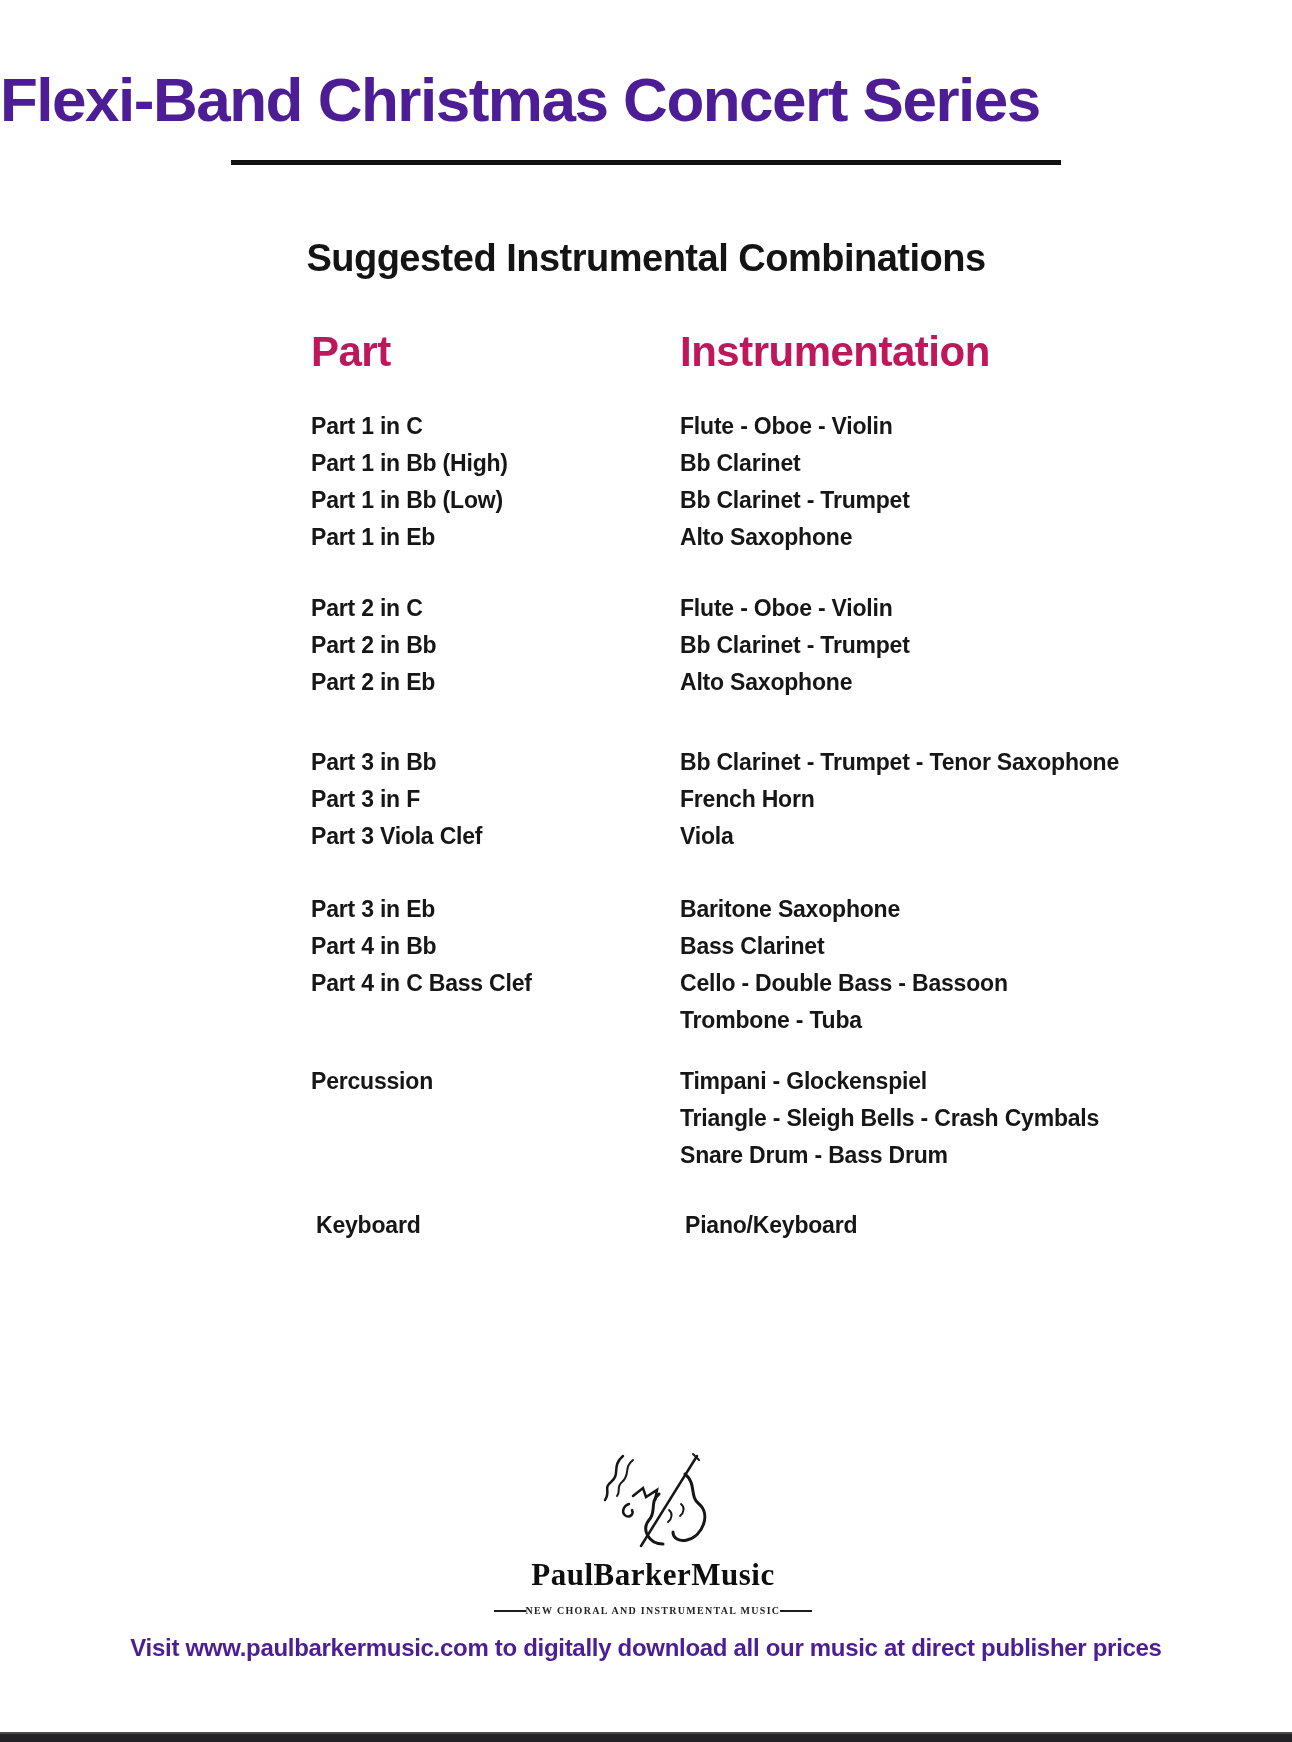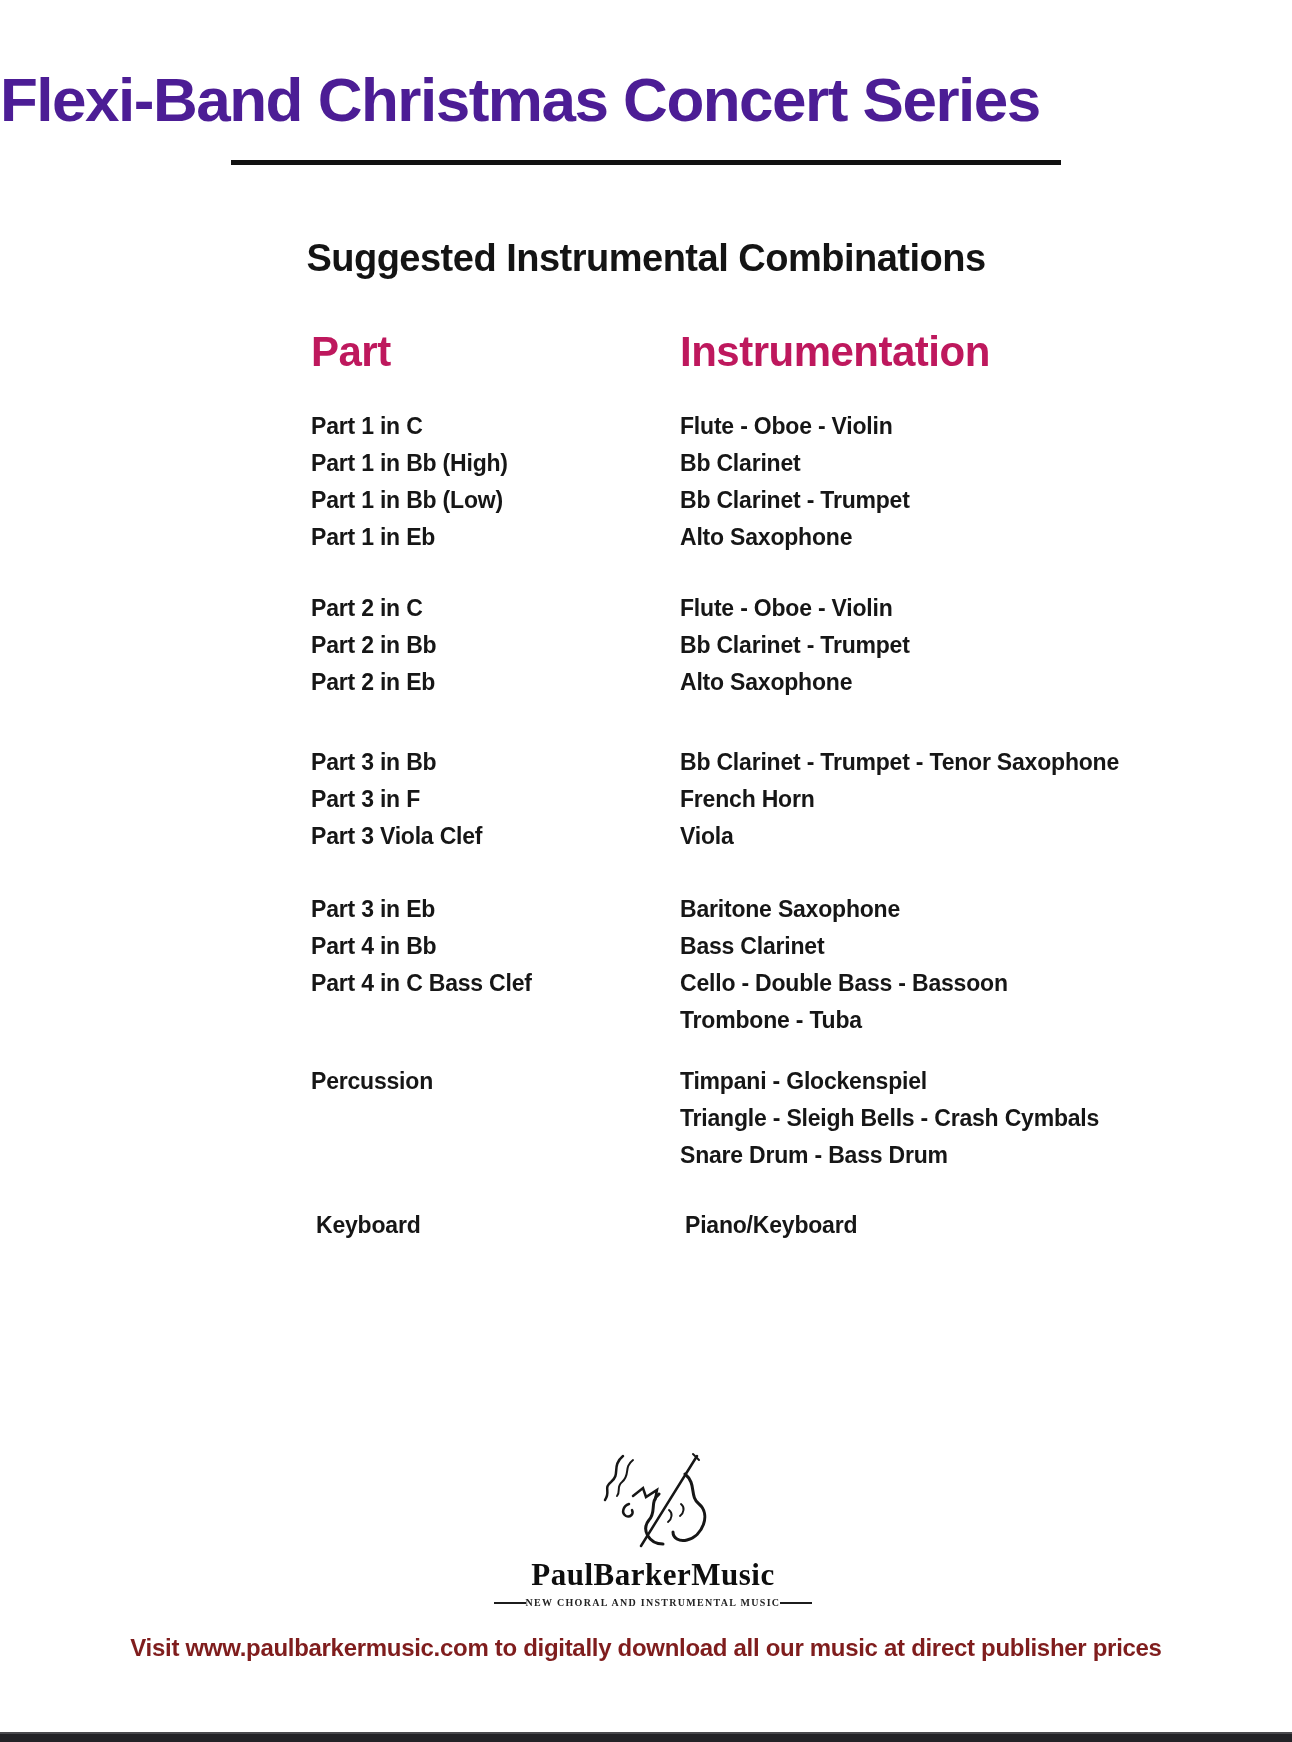--- a/index.html
+++ b/index.html
@@ -40,32 +40,32 @@
   
   .logo {
     position:absolute; top:1452px; left:7px; width:100%;
     display:flex; flex-direction:column; align-items:center;
   }
   .logo-art { display:block; }
   .logo-name {
     font-family:"Liberation Serif", serif; font-weight:bold; font-size:31px;
     letter-spacing:0.5px; color:#0e0e0e; margin-top:2px; line-height:1.1;
   }
-  .logo-tagline { display:flex; align-items:center; margin-top:5px; }
+  .logo-tagline { display:flex; align-items:center; margin-top:13px; }
   .tagline-line { width:32px; height:0; border-top:2px solid #1c1c1c; }
   .tagline-text {
     font-family:"Liberation Serif", serif; font-size:10px; font-weight:bold;
     letter-spacing:1.3px; color:#232323; white-space:nowrap;
   }
 
   
   .footer {
     position:absolute; top:1634px; left:0; width:100%;
     text-align:center; font-size:24px; font-weight:bold;
-    letter-spacing:-0.3px; color:#7f1d1d; white-space:nowrap;
+    letter-spacing:-0.3px; color:#4c1d95; white-space:nowrap;
   }
   .bottom-bar {
     position:absolute; left:0; bottom:0; width:100%; height:10px;
     background:linear-gradient(#4a4a4e 0px, #4a4a4e 2px, #232327 2px, #232327 100%);
   }
 </style>
 </head>
 <body>
 
 <div class="page">

